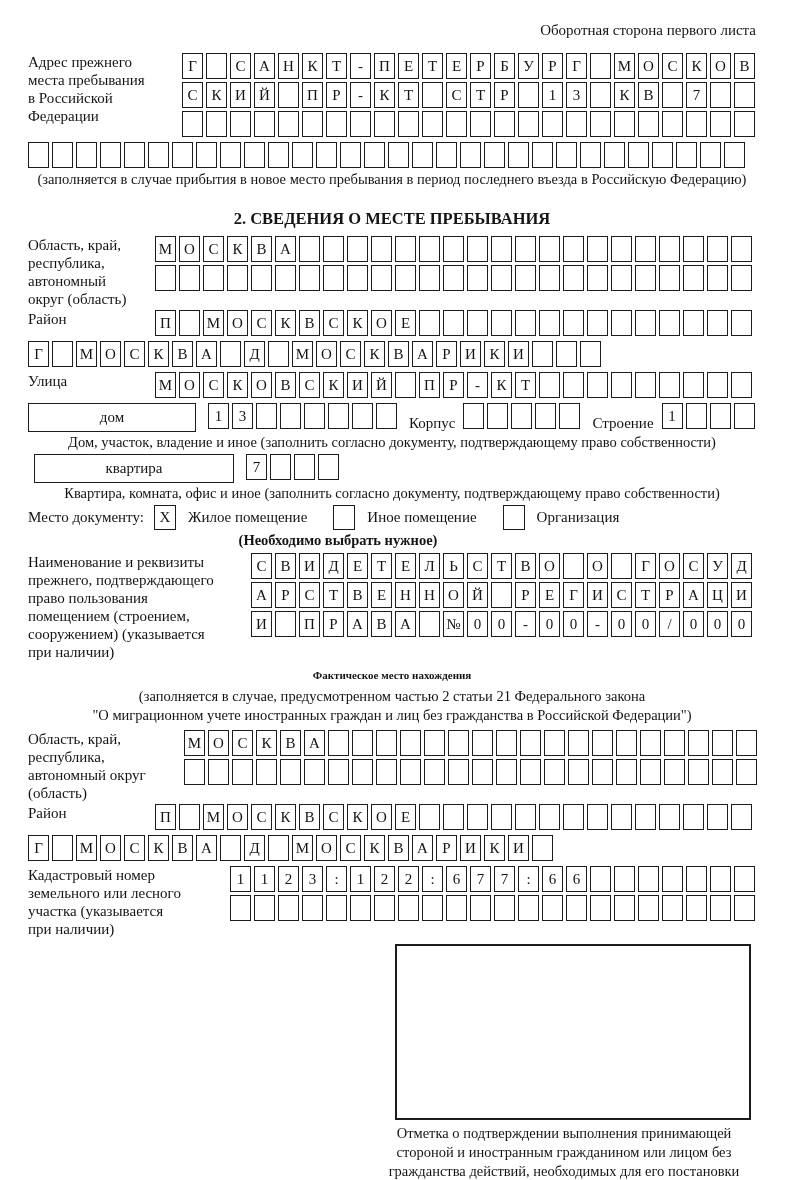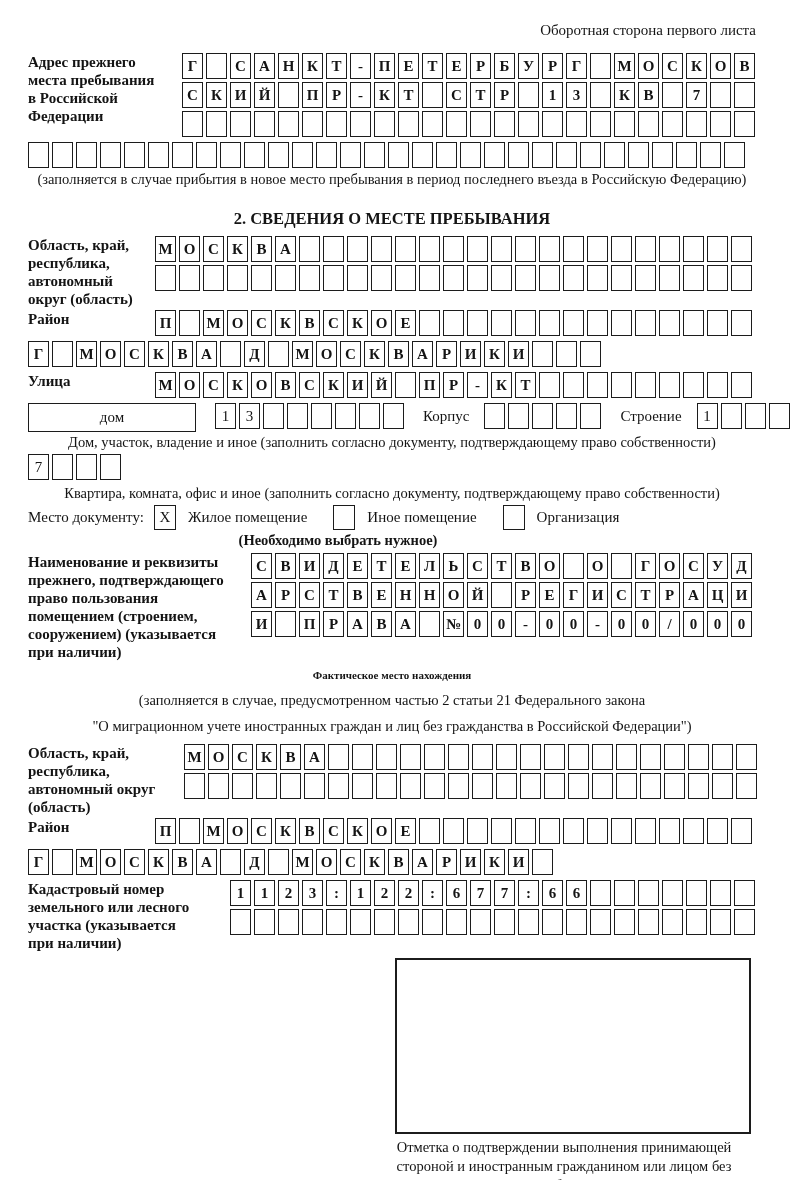--- a/index.html
+++ b/index.html
@@ -3,36 +3,36 @@
 <meta charset="utf-8">
 <style>
   html,body{margin:0;padding:0;}
   body{
     width:800px;height:1180px;box-sizing:border-box;
     background:#ffffff;color:#141414;
     font-family:"Liberation Serif", serif;
     padding:22px 44px 0 28px;overflow:hidden;
   }
   .header-note{text-align:right;font-size:15px;margin-bottom:14px;}
-  .frow{display:flex;align-items:flex-start;margin-bottom:2px;font-weight:bold;}
+  .frow{display:flex;align-items:flex-start;margin-bottom:2px;}
   .flabel{font-size:15px;line-height:18px;white-space:pre-line;flex:0 0 auto;}
   .w154{width:154px}.w127{width:127px}.w156{width:156px}.w223{width:223px}.w202{width:202px}
   .rows{flex:1 1 auto;}
   .cellrow{display:flex;margin-bottom:3px;}
   .cell{
     flex:0 0 auto;width:21px;height:26px;margin-right:3px;
     border:1.5px solid #1c1c1c;box-sizing:border-box;
     display:flex;align-items:center;justify-content:center;
     font-size:15px;
   }
   .note{font-size:14.5px;text-align:center;margin:0 0 3px;}
   .sec-title{font-weight:bold;font-size:16.5px;text-align:center;margin:21px 0 7px;}
   .sub-title{font-weight:bold;font-size:11px;text-align:center;margin:8px 0 6px;}
-  .note2{font-size:14.5px;text-align:center;white-space:pre-line;line-height:26px;margin-bottom:5px;}
-  .domrow{display:flex;align-items:flex-start;margin-bottom:2px;gap:7px;}
+  .note2{font-size:14.5px;text-align:center;white-space:pre-line;line-height:19px;margin-bottom:5px;}
+  .domrow{display:flex;align-items:flex-end;margin-bottom:2px;}
   .field-box{
     border:1.5px solid #1c1c1c;height:29px;box-sizing:border-box;
     display:flex;align-items:center;justify-content:center;font-size:15px;flex:0 0 auto;
   }
   .dom-box{width:168px;margin-right:12px;}
   .kv-box{width:200px;margin-left:6px;margin-right:12px;}
   .inline-label{font-size:15px;padding:5px 8px 0 9px;flex:0 0 auto;}
   .mesto{display:flex;align-items:center;font-size:15px;margin:3px 0 2px;}
   .mesto .mlabel{margin-right:10px;}
   .checkbox{
@@ -353,20 +353,21 @@
   <div class="cellrow">
       <span class="cell">1</span>
       <span class="cell"></span>
       <span class="cell"></span>
       <span class="cell"></span>
     </div>
 </div>
 <div class="note">Дом, участок, владение и иное (заполнить согласно документу, подтверждающему право собственности)</div>
 
 <div class="domrow">
+  <div class="field-box kv-box">квартира</div>
   <div class="cellrow">
       <span class="cell">7</span>
       <span class="cell"></span>
       <span class="cell"></span>
       <span class="cell"></span>
     </div>
 </div>
 <div class="note">Квартира, комната, офис и иное (заполнить согласно документу, подтверждающему право собственности)</div>
 
 <div class="mesto">

